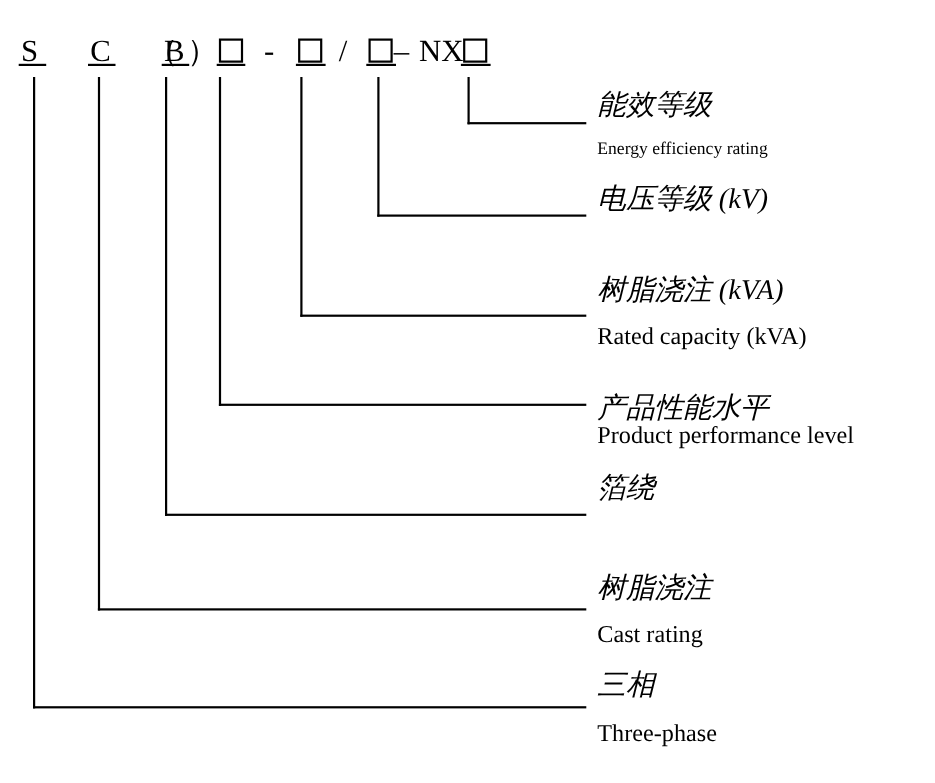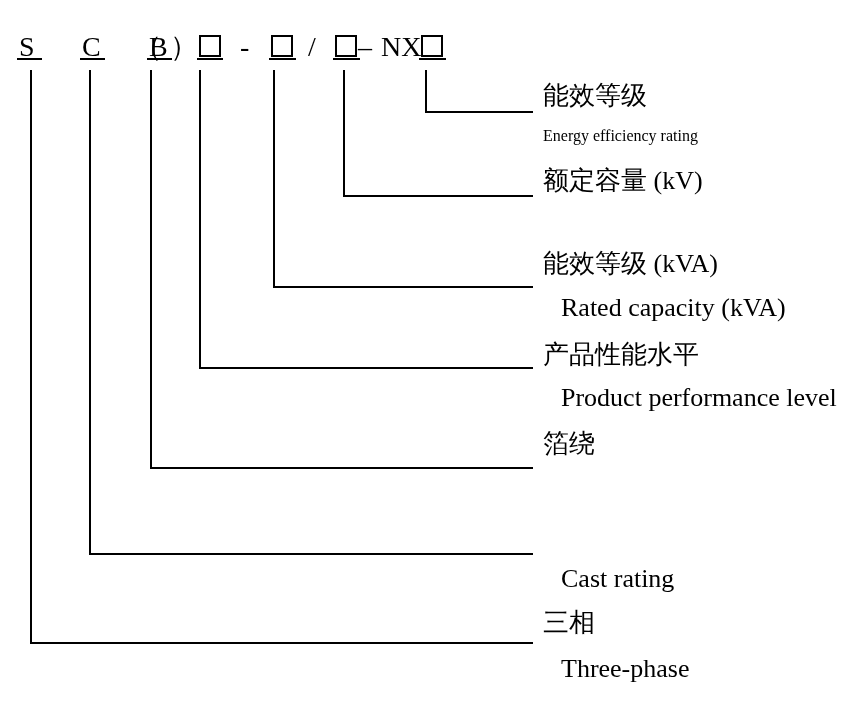--- a/index.html
+++ b/index.html
@@ -37,23 +37,23 @@
     border-left:2px solid #000;
     border-bottom:2px solid #000;
   }
   
   .lbl{
     position:absolute;
     left:543px;
     white-space:nowrap;
     line-height:1.15;
   }
-  .zh{font-size:26px;}
+  .zh{font-size:26px;font-style:italic;}
   .en-sm{font-size:16px;}
-  .en-lg{font-size:26px;margin-left:18px;}
+  .en-lg{font-size:22px;}
 </style>
 </head>
 <body>
 
 <div class="canvas">
 
   <span class="tok" style="left:19px">S</span>
   <span class="tok" style="left:82px">C</span>
   <span class="tok" style="left:134px">（</span>
   <span class="tok" style="left:149px">B</span>
@@ -79,28 +79,29 @@
   <div class="conn" style="left:343px;top:70px;width:188px;height:125px"></div>
   <div class="conn" style="left:273px;top:70px;width:258px;height:216px"></div>
   <div class="conn" style="left:199px;top:70px;width:332px;height:297px"></div>
   <div class="conn" style="left:150px;top:70px;width:381px;height:397px"></div>
   <div class="conn" style="left:89px;top:70px;width:442px;height:483px"></div>
   <div class="conn" style="left:30px;top:70px;width:501px;height:572px"></div>
 
   <div class="lbl zh" style="top:81px">能效等级</div>
   <div class="lbl en-sm" style="top:127px">Energy efficiency rating</div>
 
-  <div class="lbl zh" style="top:166px">额定容量 (kV)</div>
+  <div class="lbl zh" style="top:166px">电压等级 (kV)</div>
 
-  <div class="lbl zh" style="top:249px">能效等级 (kVA)</div>
+  <div class="lbl zh" style="top:249px">树脂浇注 (kVA)</div>
   <div class="lbl en-lg" style="top:293px">Rated capacity (kVA)</div>
 
-  <div class="lbl zh" style="top:340px">产品性能水平</div>
+  <div class="lbl zh" style="top:356px">产品性能水平</div>
   <div class="lbl en-lg" style="top:383px">Product performance level</div>
 
   <div class="lbl zh" style="top:429px">箔绕</div>
 
+  <div class="lbl zh" style="top:520px">树脂浇注</div>
   <div class="lbl en-lg" style="top:564px">Cast rating</div>
 
   <div class="lbl zh" style="top:608px">三相</div>
   <div class="lbl en-lg" style="top:654px">Three-phase</div>
 
 </div>
 
 </body></html>

